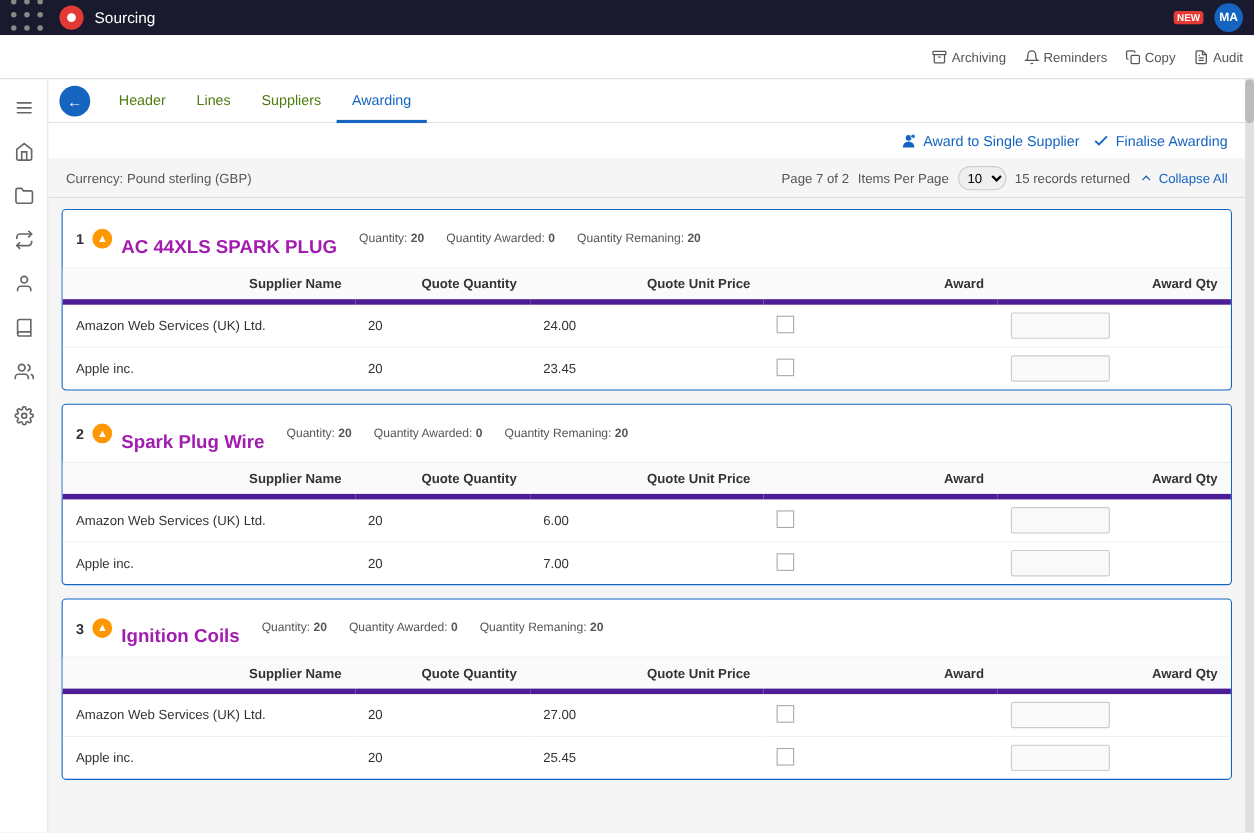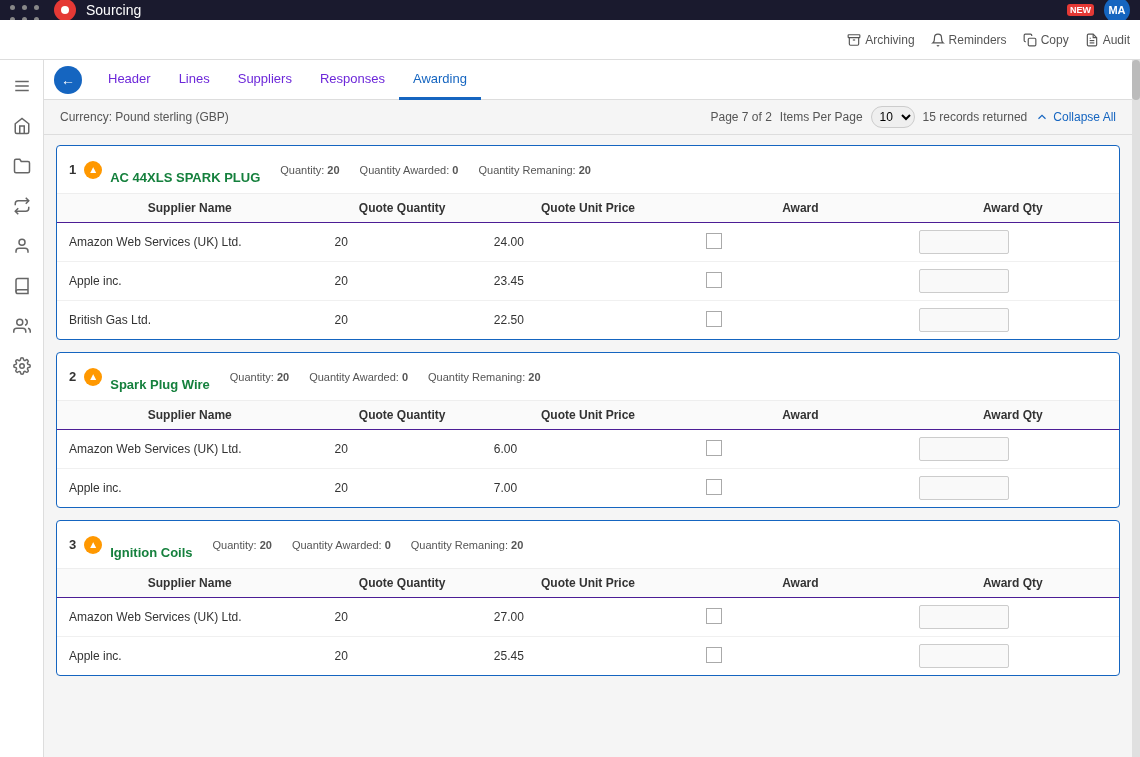--- a/index.html
+++ b/index.html
@@ -1,20 +1,20 @@
 <!DOCTYPE html>
 <html><head>
   <meta charset="utf-8">
   <style>
     * { box-sizing: border-box; margin: 0; padding: 0; }
     body { font-family: Arial, sans-serif; font-size: 13px; background: #f0f0f0; display: flex; flex-direction: column; height: 757px; overflow: hidden; }
 
     
     .top-bar {
-      height: 20px;
+      height: 32px;
       background: #1a1a2e;
       display: flex;
       align-items: center;
       padding: 0 10px;
       gap: 10px;
       flex-shrink: 0;
     }
     .top-bar-grid {
       display: grid;
       grid-template-columns: repeat(3,10px);
@@ -76,21 +76,21 @@
       height: 40px;
     }
     .back-btn {
       width: 28px; height: 28px; border-radius: 50%; background: #1565c0;
       color: white; display: flex; align-items: center; justify-content: center;
       cursor: pointer; margin-right: 12px; font-size: 14px; flex-shrink: 0;
     }
     .tab {
       padding: 10px 14px;
       cursor: pointer;
-      color: #6d28d9;
+      color: #4d7c0f;
       border-bottom: 3px solid transparent;
       font-size: 13px;
       height: 40px;
       display: flex;
       align-items: center;
     }
     .tab.active { color: #1565c0; border-bottom: 3px solid #1565c0; }
 
     
     .action-bar {
@@ -155,30 +155,30 @@
       padding: 8px 12px;
       gap: 8px;
       border-bottom: 1px solid #eee;
     }
     .item-num { font-size: 13px; color: #333; font-weight: bold; }
     .item-status-icon {
       width: 18px; height: 18px; border-radius: 50%;
       background: #ff9800; display: flex; align-items: center; justify-content: center;
       font-size: 10px; color: white; font-weight: bold;
     }
-    .item-name { font-weight: bold; color: #15803d; font-size: 13px; margin-top: 16px; }
+    .item-name { font-weight: bold; color: #a21caf; font-size: 17px; margin-top: 16px; }
     .item-meta { display: flex; gap: 20px; margin-left: 12px; font-size: 11px; color: #555; }
 
     
     .item-table { width: 100%; border-collapse: collapse; font-size: 12px; }
     .item-table th {
-      text-align: center;
+      text-align: right;
       padding: 7px 12px;
       background: #fafafa;
-      border-bottom: 1px solid #4c1d95;
+      border-bottom: 5px solid #4c1d95;
       font-weight: bold;
       color: #333;
       font-size: 12px;
     }
     .item-table td {
       padding: 7px 12px;
       border-bottom: 1px solid #f0f0f0;
       color: #333;
     }
     .item-table tr:last-child td { border-bottom: none; }
@@ -341,28 +341,42 @@
       <div class="back-btn">←</div>
       <div class="tab">
           <span>Header</span>
         </div>
       <div class="tab">
           <span>Lines</span>
         </div>
       <div class="tab">
           <span>Suppliers</span>
         </div>
-      <div class="tab">
-          <span>Responses</span>
-        </div>
       <div class="tab active">
           <span>Awarding</span>
         </div>
     </div>
 
+    <div class="action-bar">
+      <div class="btn-award">
+        <svg width="16" height="16" viewBox="0 0 24 24" fill="#1565c0" stroke="none">
+            <circle cx="12" cy="8" r="4"></circle>
+            <path d="M20 21a8 8 0 10-16 0"></path>
+            <circle cx="18" cy="6" r="3" fill="#1565c0" stroke="white" stroke-width="1"></circle>
+            <text x="15.5" y="9" font-size="5" fill="white">+</text>
+          </svg>
+        <span>Award to Single Supplier</span>
+      </div>
+      <div class="btn-finalise">
+        <svg width="16" height="16" viewBox="0 0 24 24" fill="none" stroke="#1565c0" stroke-width="2.5">
+            <polyline points="20 6 9 17 4 12"></polyline>
+          </svg>
+        <span>Finalise Awarding</span>
+      </div>
+    </div>
 
     <div class="pagination-bar">
       <span class="currency">Currency: Pound sterling (GBP)</span>
       <span>Page 7 of 2</span>
       <span>Items Per Page</span>
       <select>
         <option>10</option>
         <option>20</option>
         <option>50</option>
       </select>
@@ -410,29 +424,20 @@
             </tr>
             <tr>
               <td>Apple inc.</td>
               <td>20</td>
               <td>23.45</td>
               <td><div class="award-checkbox"></div></td>
               <td>
                   <div class="award-qty-input"></div>
                 </td>
             </tr>
-            <tr>
-              <td>British Gas Ltd.</td>
-              <td>20</td>
-              <td>22.50</td>
-              <td><div class="award-checkbox"></div></td>
-              <td>
-                  <div class="award-qty-input"></div>
-                </td>
-            </tr>
           </tbody>
         </table>
       </div>
 
       <div class="item-card">
         <div class="item-header">
           <span class="item-num">2</span>
           <div class="item-status-icon">▲</div>
           <span class="item-name">Spark Plug Wire</span>
           <div class="item-meta">

